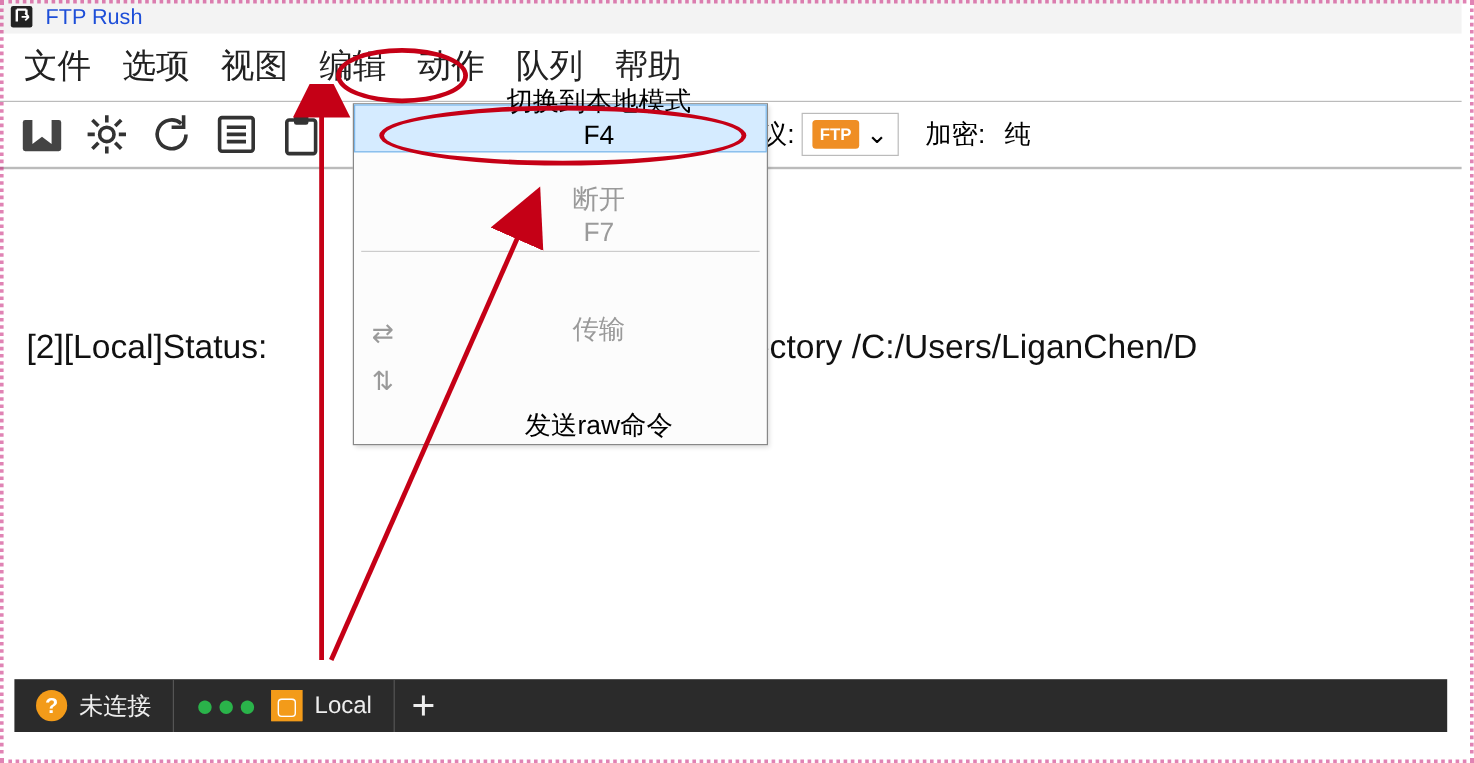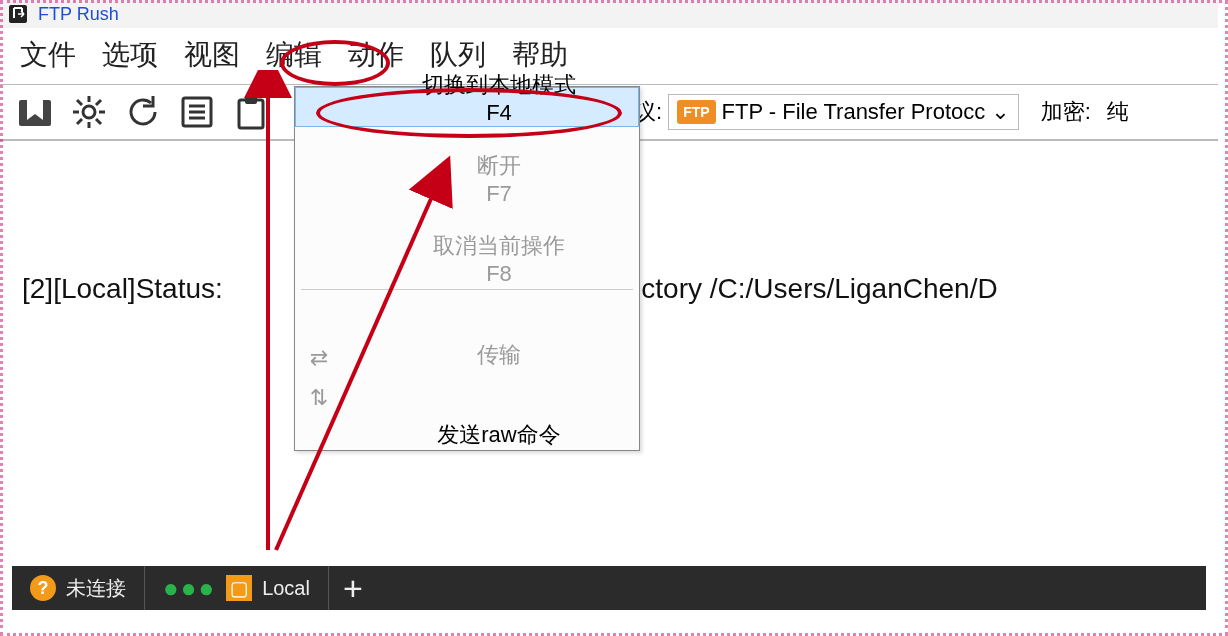--- a/index.html
+++ b/index.html
@@ -118,21 +118,20 @@
         <svg viewBox="0 0 40 40">
           <rect x="8" y="8" width="24" height="28" rx="2" fill="none" stroke="#333" stroke-width="3"></rect>
           <rect x="14" y="4" width="12" height="8" rx="2" fill="#333"></rect>
         </svg>
       </span>
 
     <div class="protocol-seg">
       <span>协议:</span>
       <div class="protocol-selector">
         <span class="ftp-badge">FTP</span>
-        <span>FTP - File Transfer Protocc</span>
         <span>⌄</span>
       </div>
     </div>
     <div class="enc-seg">
       <span>加密:</span>
       <span>纯</span>
     </div>
   </div>
 
   <div class="divider"></div>
@@ -142,24 +141,20 @@
   </div>
 
   <div class="dropdown">
     <div class="row selected">
       <span>切换到本地模式</span>
         <span>F4</span>
     </div>
     <div class="row disabled">
       <span>断开</span>
         <span>F7</span>
-    </div>
-    <div class="row disabled">
-      <span>取消当前操作</span>
-        <span>F8</span>
     </div>
     <div class="sep"></div>
     <div class="row disabled">
       <span class="left-icon">⇄</span>
       <span>传输</span>
         <span></span>
     </div>
     <div class="row">
       <span class="left-icon">⇅</span>
         <span></span>

